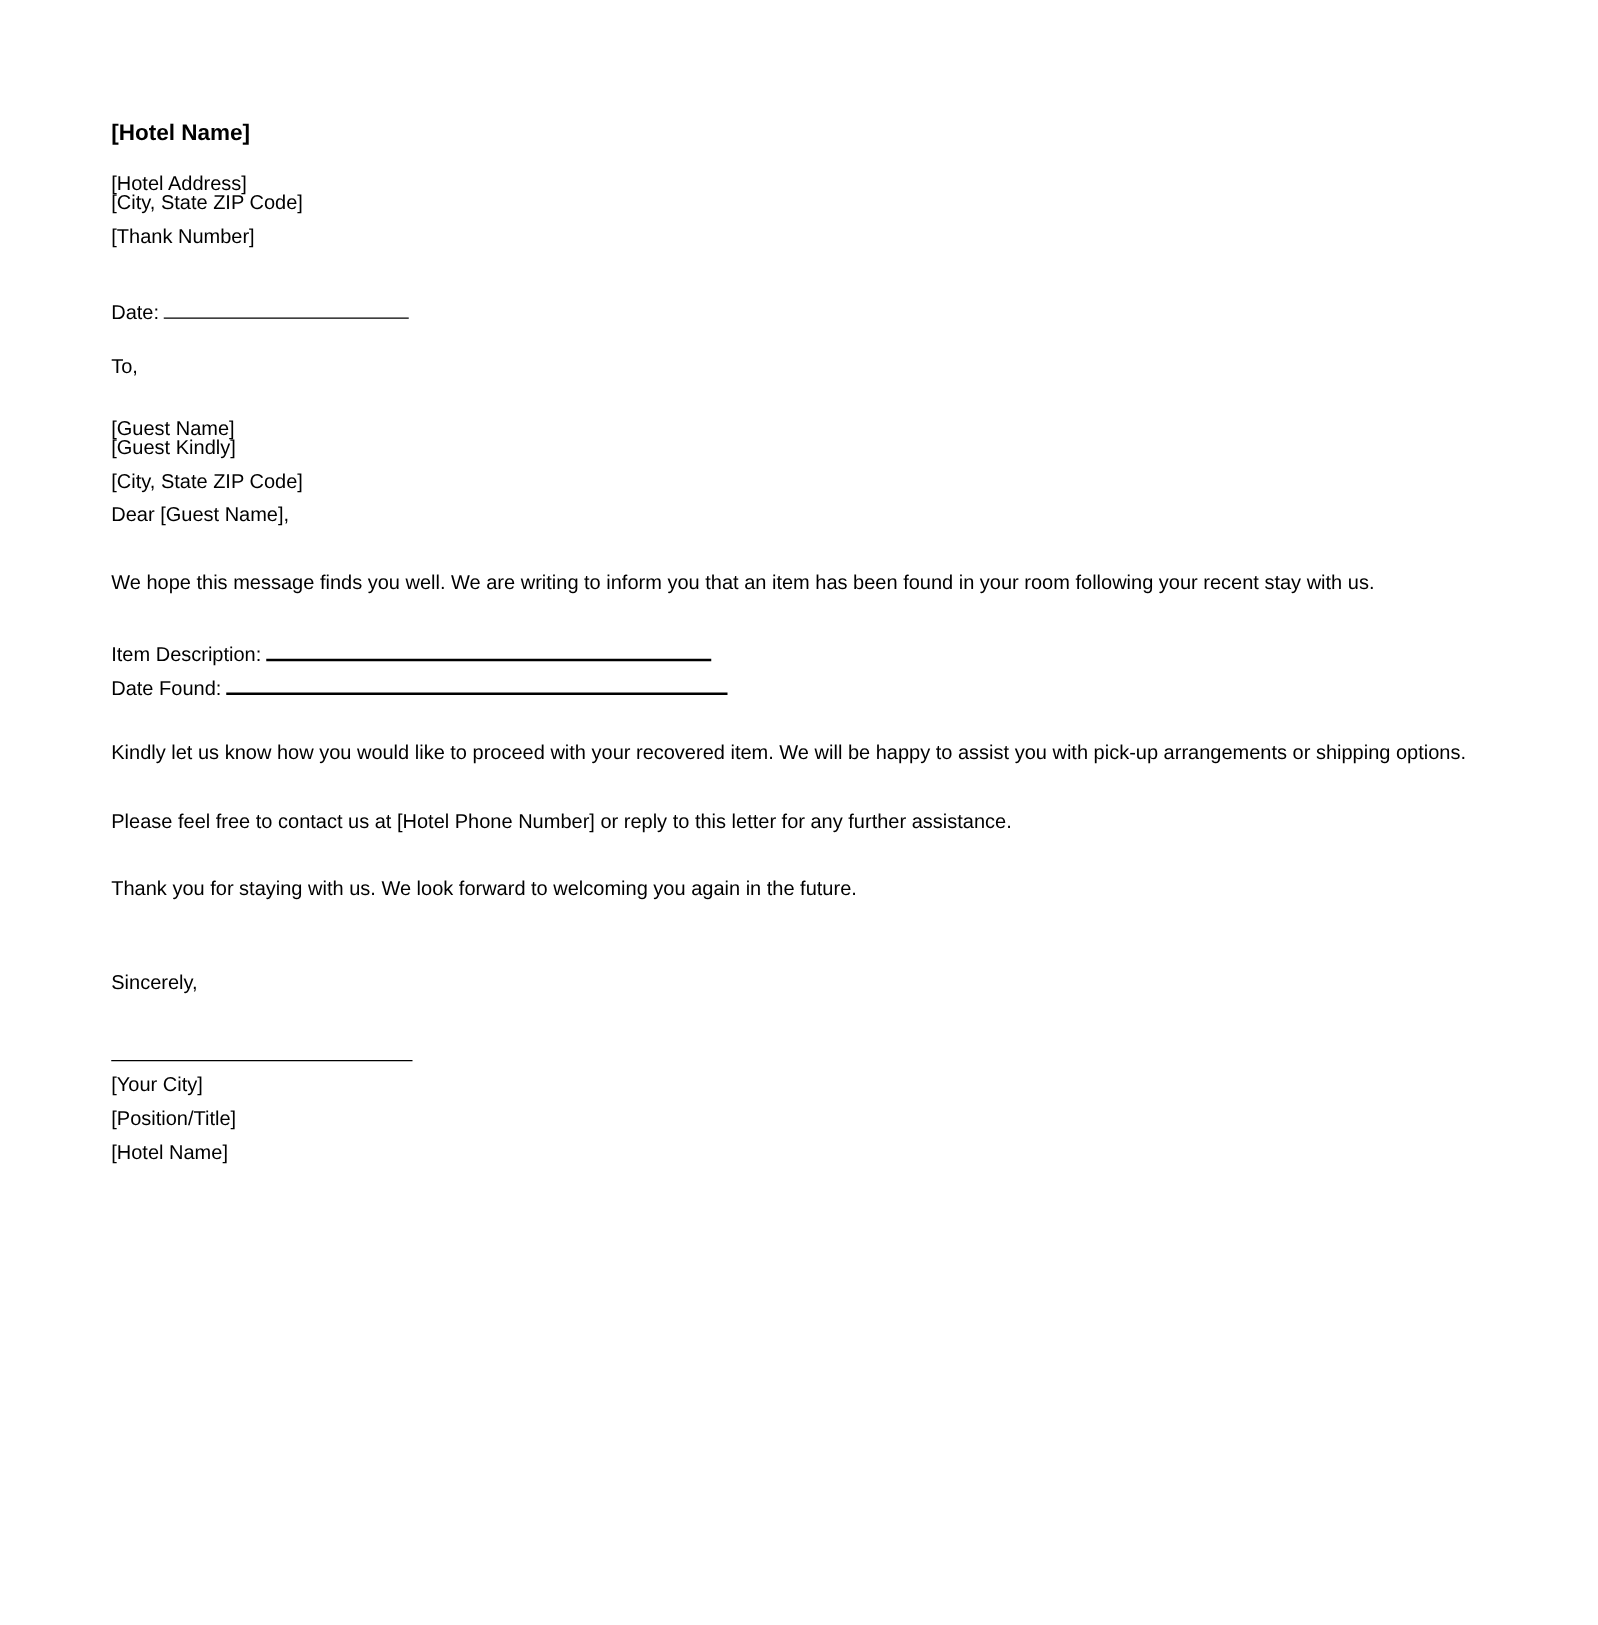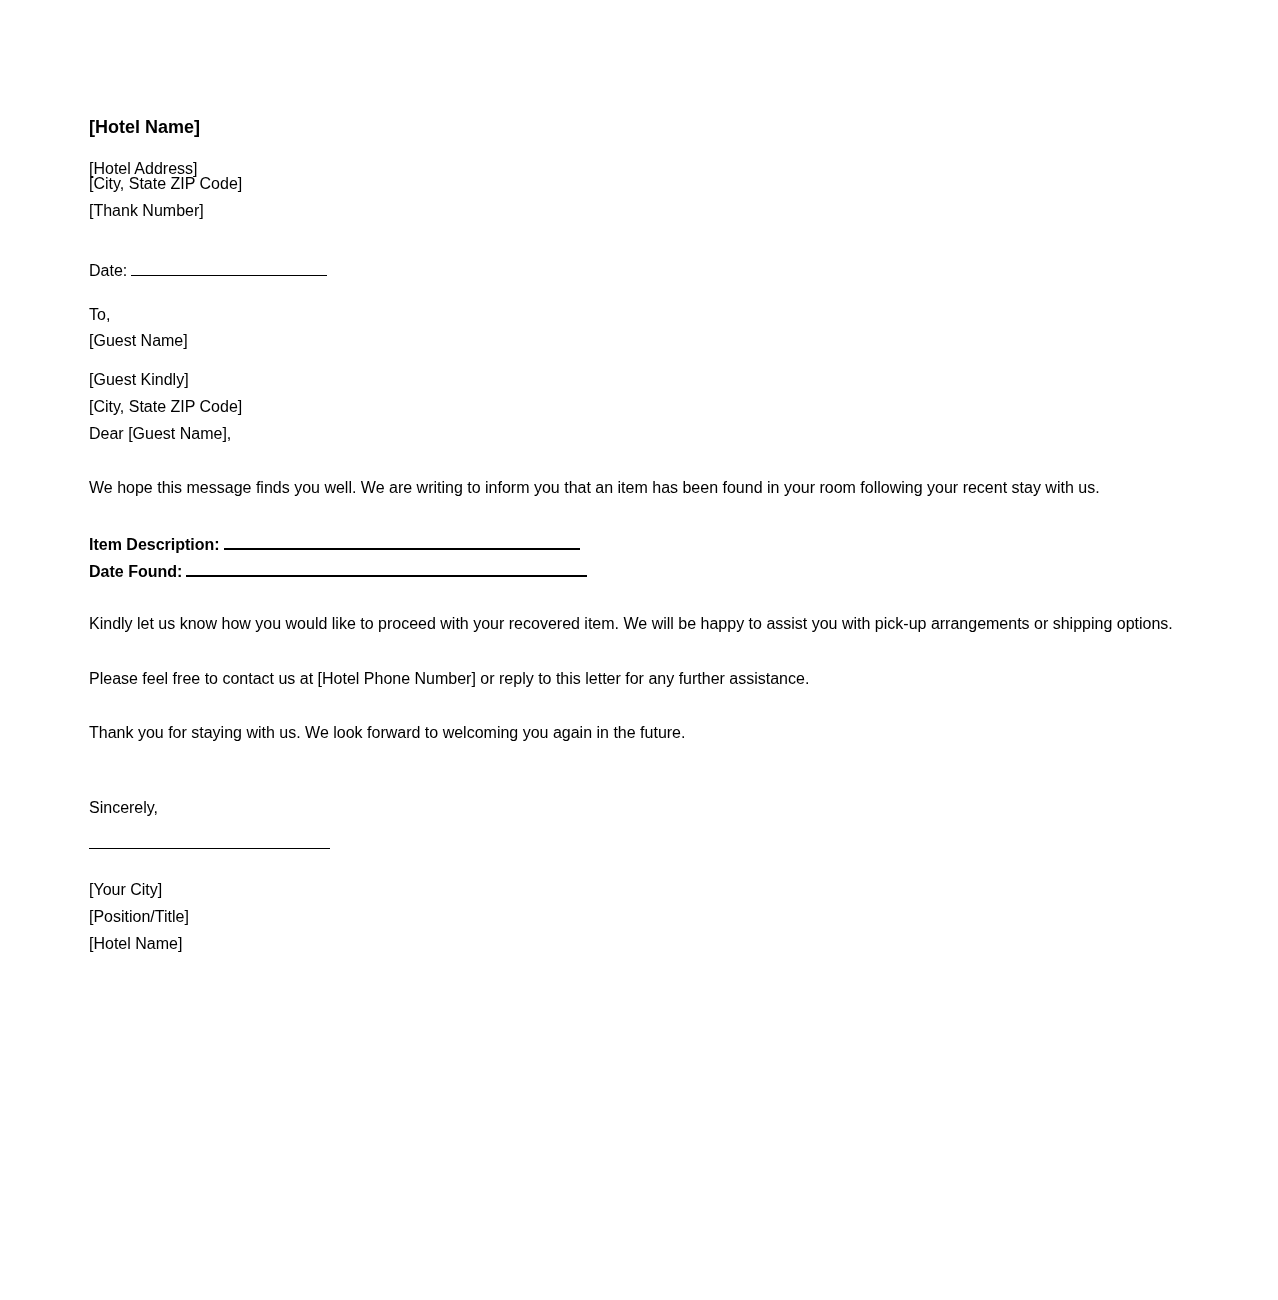--- a/index.html
+++ b/index.html
@@ -1,40 +1,40 @@
 <!DOCTYPE html>
 <html><head>
 <meta charset="utf-8">
 <style>
   html, body { margin: 0; padding: 0; background: #ffffff; }
   body { width: 1278px; height: 1300px; position: relative; overflow: hidden;
          font-family: "Liberation Sans", sans-serif; color: #000; font-size: 16px; }
   .page { position: absolute; left: 89px; top: 0; width: 1150px; }
-  .line { position: absolute; left: 0; white-space: nowrap; line-height: 20px; margin-top: 21px; }
+  .line { position: absolute; left: 0; white-space: nowrap; line-height: 20px; }
   .title { font-weight: bold; font-size: 18px; }
-  .bold { font-weight: bold; }
+  .bold { font-weight: normal; }
   .uline { display: inline-block; border-bottom: 1px solid #000; height: 15px; vertical-align: baseline; margin-left: 4px; }
   .uline.thick { border-bottom: 2px solid #000; }
   .sigline { position: absolute; left: 0; width: 241px; border-bottom: 1px solid #000; }
 </style>
 </head>
 <body>
 
 <div class="page">
   <div class="line title" style="top:96px">[Hotel Name]</div>
   <div class="line" style="top:138px">[Hotel Address]</div>
   <div class="line" style="top:153px">[City, State ZIP Code]</div>
   <div class="line" style="top:180px">[Thank Number]</div>
 
   <div class="line" style="top:239px">
     <span>Date:</span><span class="uline" style="width:196px"></span>
   </div>
 
   <div class="line" style="top:284px">To,</div>
-  <div class="line" style="top:310px">[Guest Name]</div>
+  <div class="line" style="top:334px">[Guest Name]</div>
   <div class="line" style="top:349px">[Guest Kindly]</div>
   <div class="line" style="top:376px">[City, State ZIP Code]</div>
   <div class="line" style="top:403px">Dear [Guest Name],</div>
 
   <div class="line" style="top:457px">We hope this message finds you well. We are writing to inform you that an item has been found in your room following your recent stay with us.</div>
 
   <div class="line bold" style="top:512px">
     <span>Item Description:</span><span class="uline thick" style="width:356px"></span>
   </div>
   <div class="line bold" style="top:539px">

